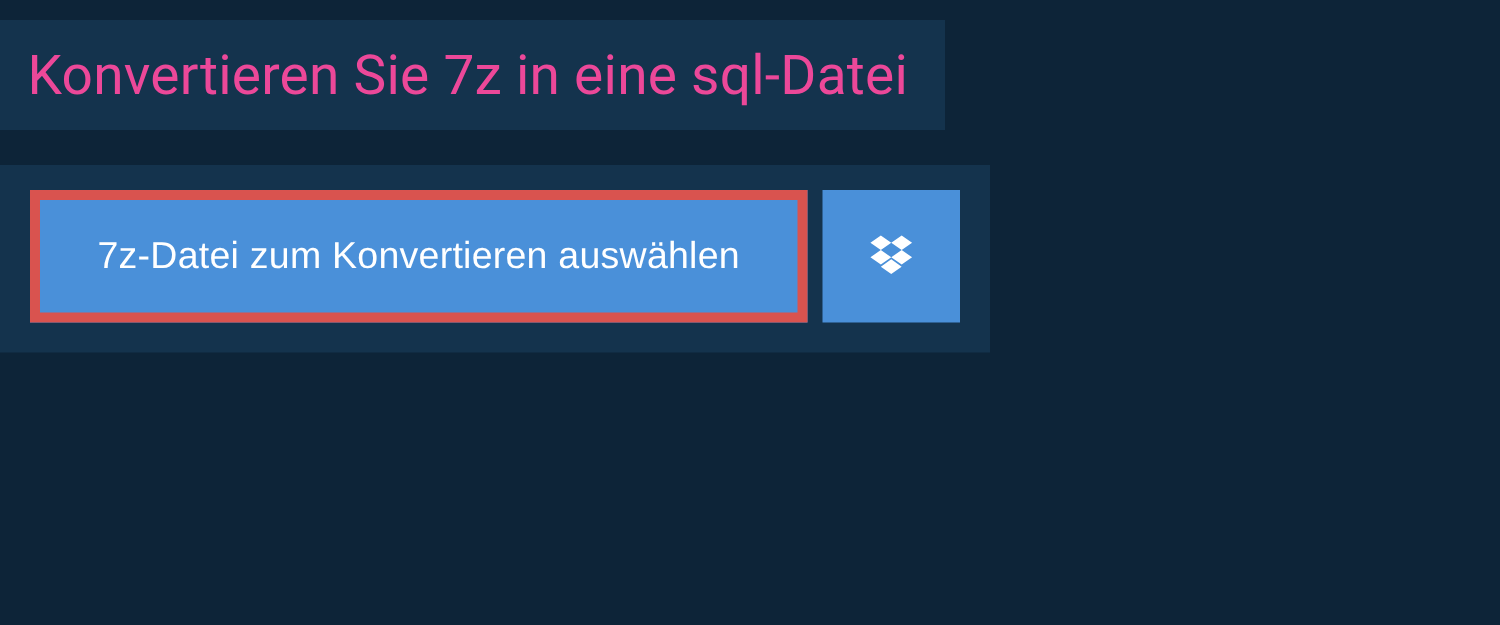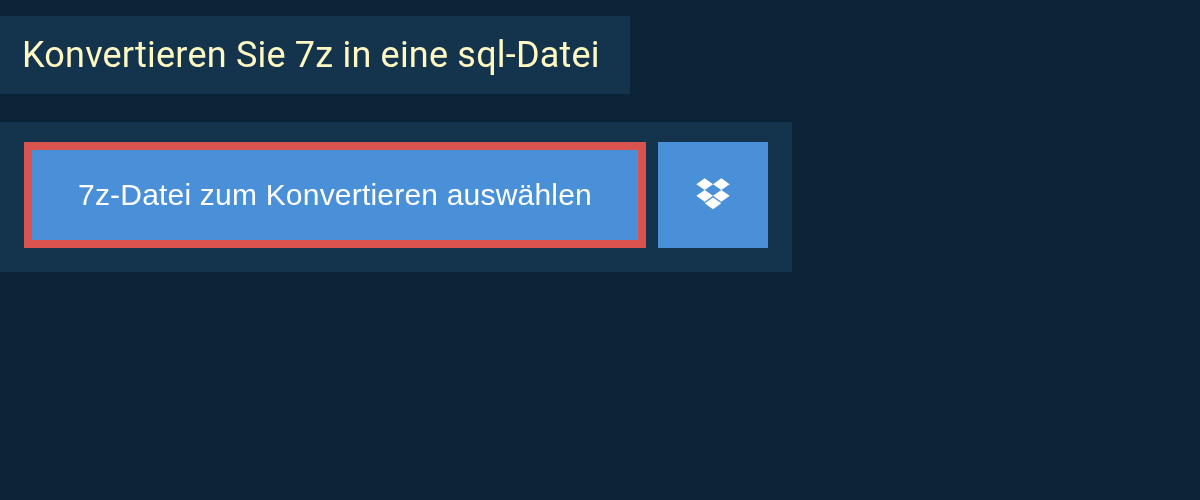--- a/index.html
+++ b/index.html
@@ -15,22 +15,22 @@
       overflow: hidden;
     }
     .header-bar {
       background: #14334d;
       display: inline-block;
       padding: 18px 30px 18px 22px;
       margin-top: 16px;
       margin-left: 0;
     }
     .header-title {
-      color: #fef9c3;
-      font-size: 36px;
+      color: #ec4899;
+      font-size: 44px;
       font-weight: 400;
       letter-spacing: 0.2px;
     }
     .upload-panel {
       background: #14334d;
       margin-top: 28px;
       margin-left: 0;
       padding: 20px 24px 24px 24px;
       display: inline-flex;
       align-items: stretch;

